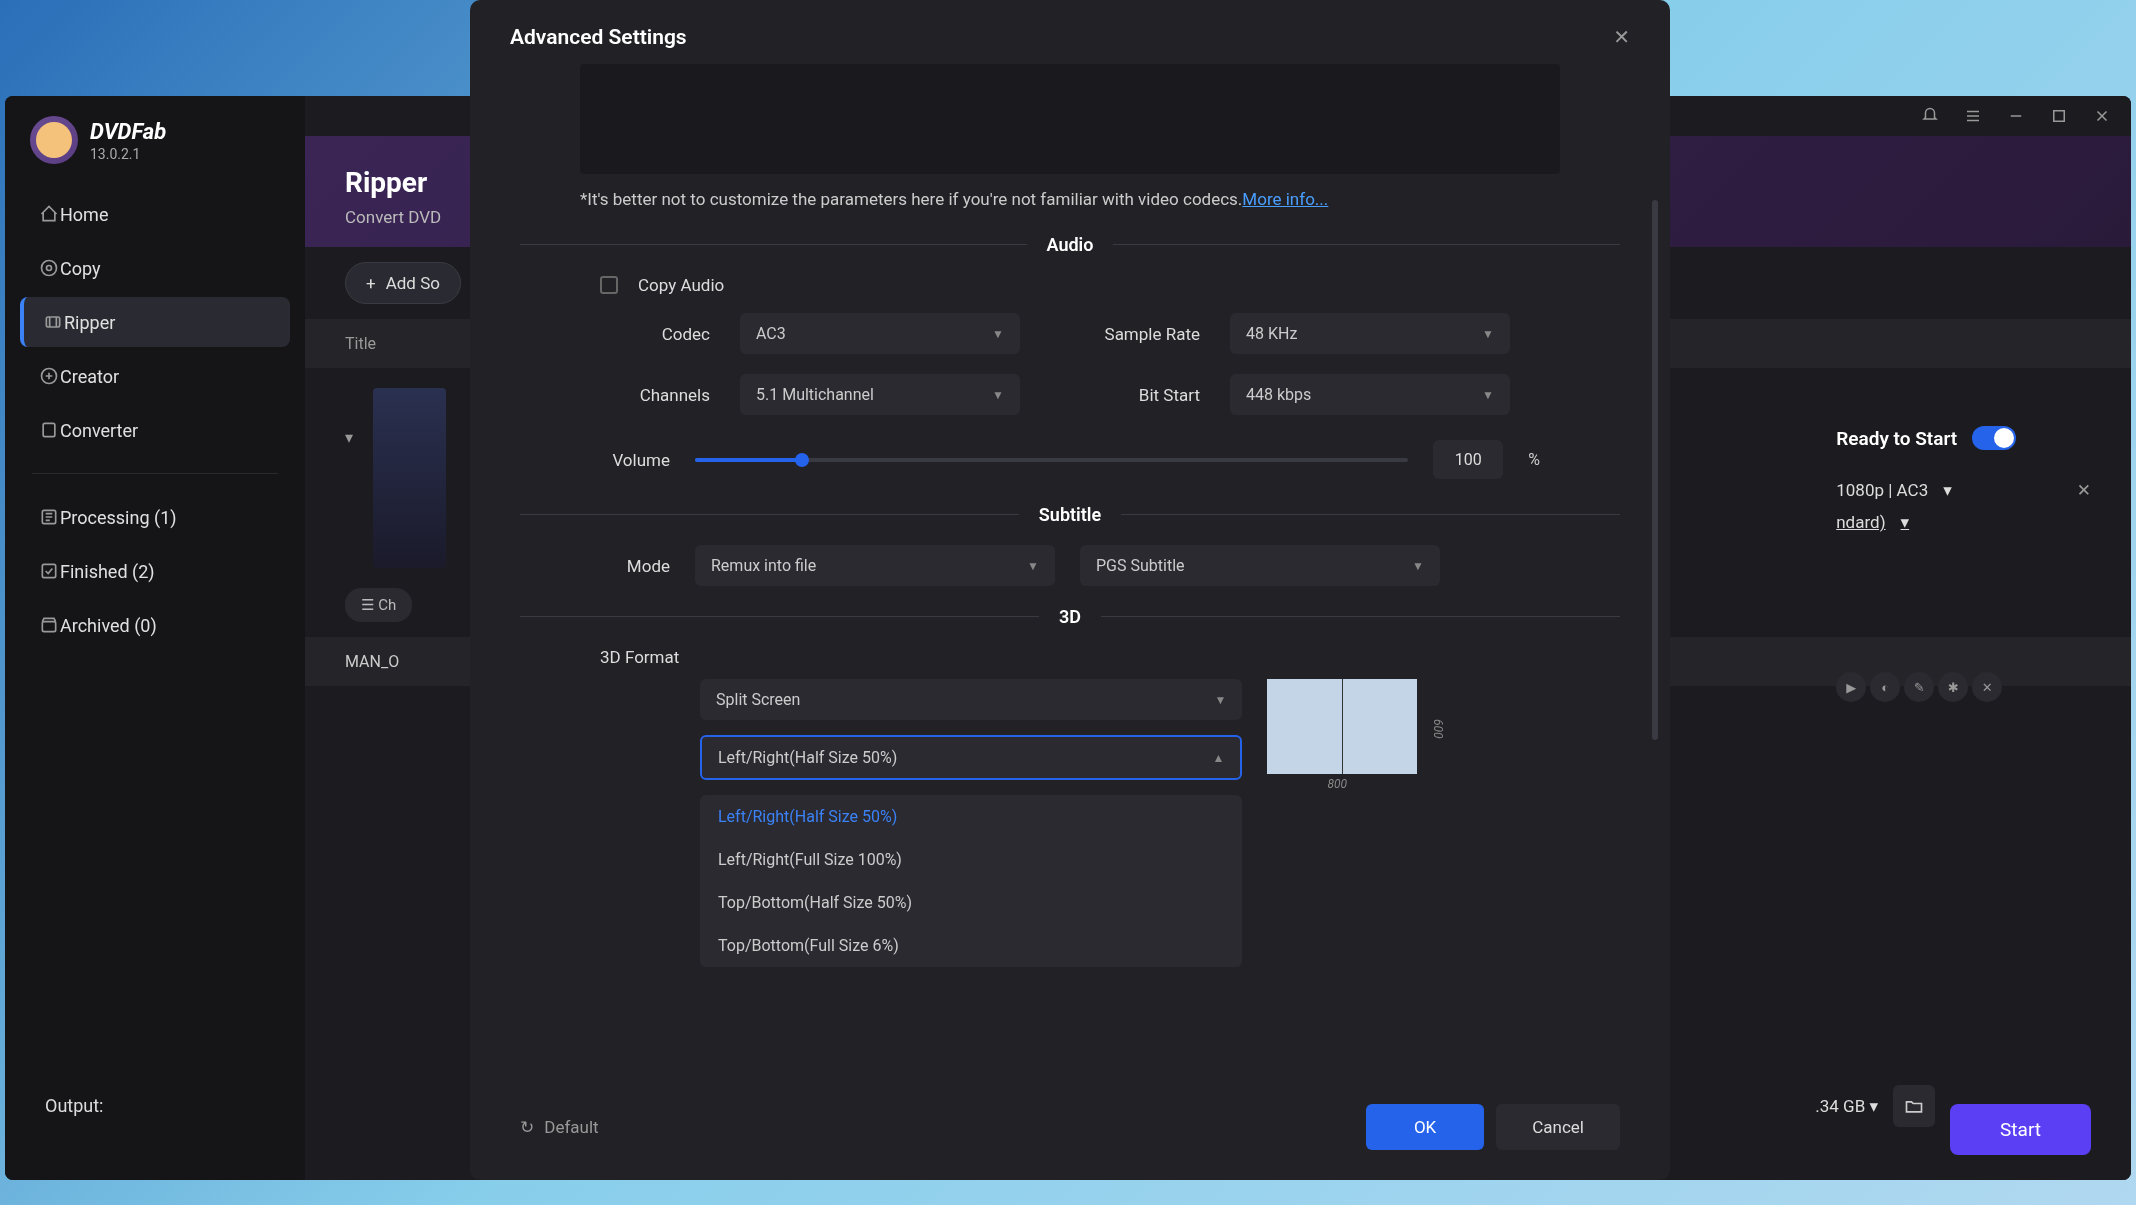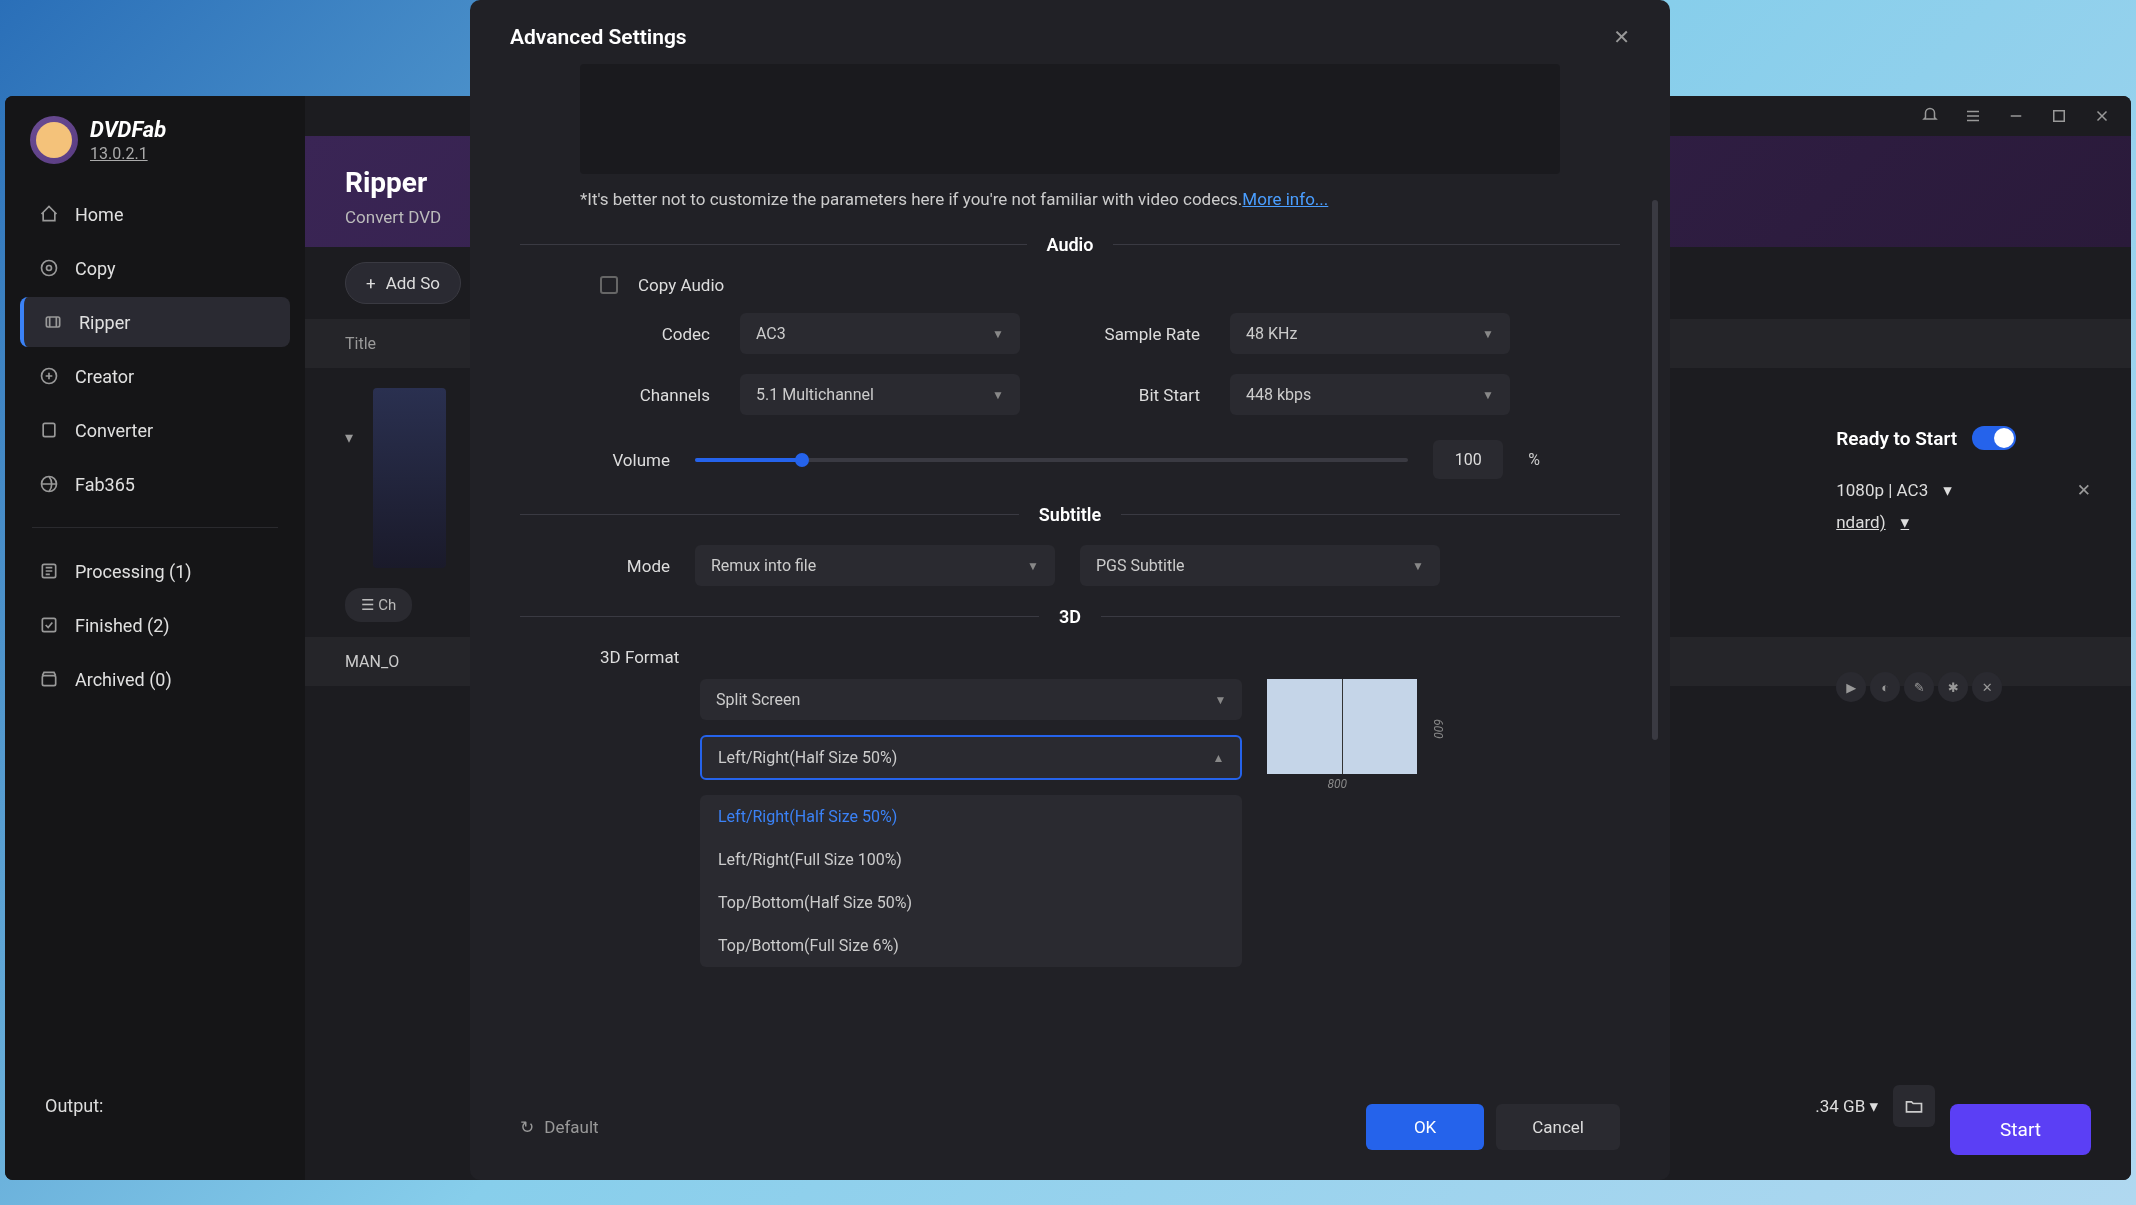--- a/index.html
+++ b/index.html
@@ -56,28 +56,26 @@
       position: relative;
     }
     .logo-text {
       color: #fff;
       font-size: 22px;
       font-weight: 700;
       font-style: italic;
     }
     .version {
       color: #aaa;
-      font-size: 16px;
+      font-size: 14px;
       margin-top: 2px;
-      text-decoration: underline;
     }
     .nav-item {
       display: flex;
       align-items: center;
-      gap: 15px;
       padding: 14px 18px;
       color: #e0e0e0;
       font-size: 18px;
       cursor: pointer;
       border-radius: 8px;
       margin-bottom: 4px;
     }
     .nav-item.active {
       background: #2a2a32;
       border-left: 4px solid #3b82f6;
@@ -618,29 +616,20 @@
         </span>
       <span>Creator</span>
     </div>
     <div class="nav-item">
       <span class="nav-icon">
           <svg width="20" height="20" viewBox="0 0 24 24" fill="none" stroke="currentColor" stroke-width="2">
             <rect x="5" y="4" width="14" height="16" rx="2"></rect>
           </svg>
         </span>
       <span>Converter</span>
-    </div>
-    <div class="nav-item">
-      <span class="nav-icon">
-          <svg width="20" height="20" viewBox="0 0 24 24" fill="none" stroke="currentColor" stroke-width="2">
-            <circle cx="12" cy="12" r="9"></circle>
-            <path d="M3 12h18M12 3a14 14 0 010 18"></path>
-          </svg>
-        </span>
-      <span>Fab365</span>
     </div>
 
     <div class="nav-divider"></div>
 
     <div class="nav-item">
       <span class="nav-icon">
           <svg width="20" height="20" viewBox="0 0 24 24" fill="none" stroke="currentColor" stroke-width="2">
             <rect x="4" y="4" width="16" height="16" rx="2"></rect>
             <path d="M8 8h8M8 12h8M8 16h5"></path>
           </svg>

